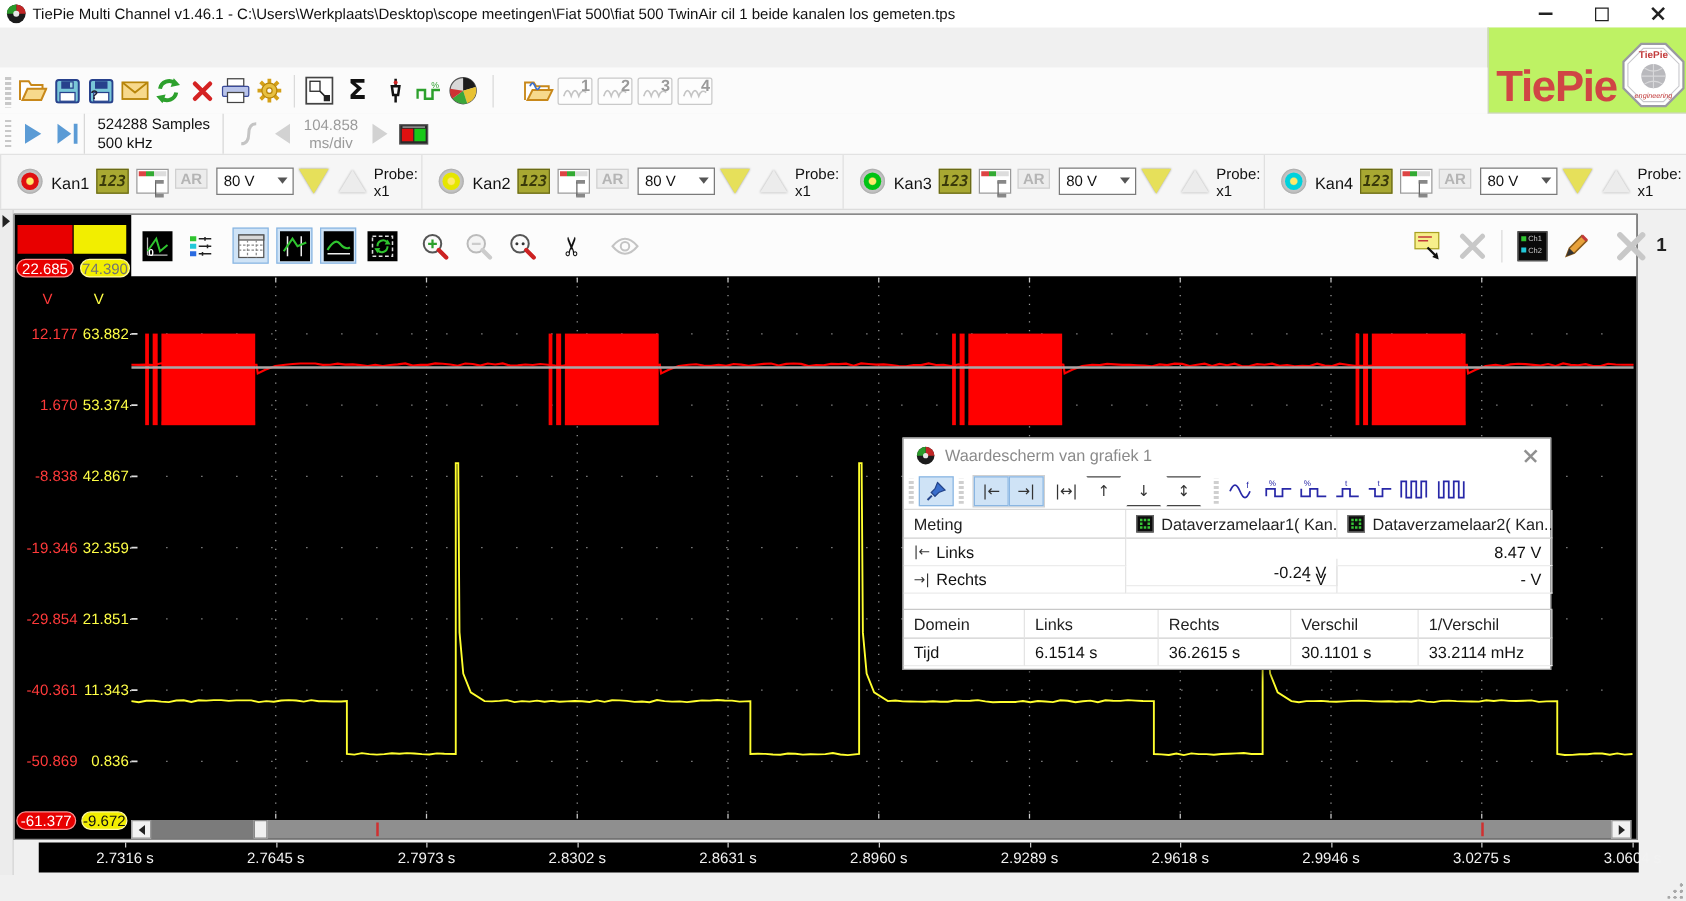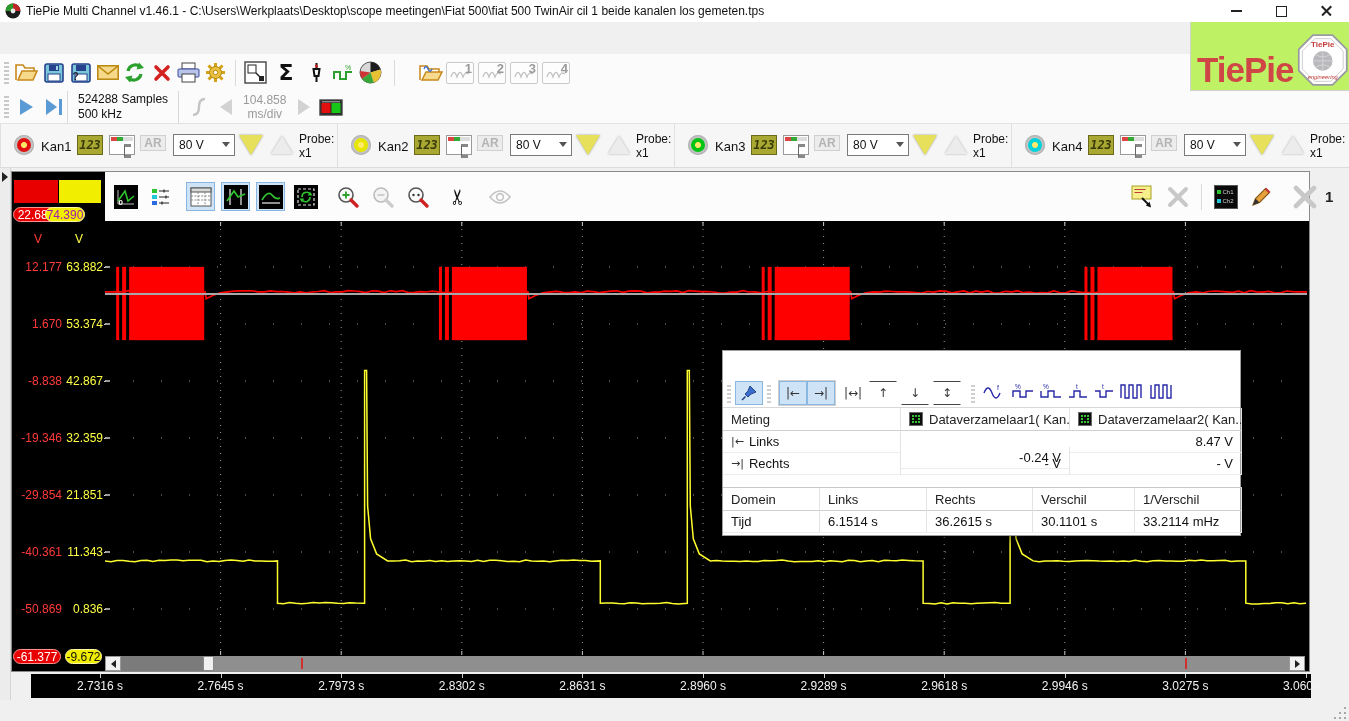--- a/index.html
+++ b/index.html
@@ -401,21 +401,21 @@
   <div class="a graphpanel">
     <div class="a leftstrip">
         <div class="ltri"></div>
       </div>
     <div class="a graphbox"></div>
 
     <div class="a axiscol" id="axiscol">
         <div class="cblock" style="left: 2px; width: 44px; background: rgb(232, 0, 0);"></div>
         <div class="cblock" style="left: 47px; width: 42px; background: rgb(242, 238, 0);"></div>
         <div class="badge" style="left: 1px; top: 35px; width: 46px; background: rgb(232, 0, 0); color: rgb(255, 255, 255); border: 1px solid rgb(255, 144, 144);">22.685</div>
-        <div class="badge" style="left: 33px; top: 35px; width: 40px; background: rgb(242, 238, 0); color: #a21caf; border: 1px solid rgb(255, 249, 160);">74.390</div>
+        <div class="badge" style="left: 52px; top: 35px; width: 40px; background: rgb(242, 238, 0); color: #737373; border: 1px solid rgb(255, 249, 160);">74.390</div>
         <div class="vrow">
           <span style="position: absolute; left: 22px; color: rgb(255, 58, 58);">V</span>
           <span style="position: absolute; left: 63px; color: rgb(255, 255, 70);">V</span>
         </div>
         <div class="tickrow" style="top: 88px;">
           <span class="tr-red">12.177</span>
           <span class="tr-yel">63.882</span>
           <div class="axtick" style="top: 7px;"></div>
         </div>
         <div class="tickrow" style="top: 145px;">
@@ -672,20 +672,30 @@
         <div class="ttick" style="left: 1154.4px;"></div>
         <span class="tlabel" style="left: 1109.4px;">3.0275 s</span>
         <div class="ttick" style="left: 1275px;"></div>
         <span class="tlabel" style="left: 1230px;">3.0604 s</span>
       </div>
   </div>
 
   <div class="rgrip"></div>
 
   <div class="a dialog">
+    <div class="dtitle">
+      <svg style="margin-left:10px" width="15" height="15" viewBox="0 0 16 16">
+        <circle cx="8" cy="8" r="7.5" fill="#1c1c1c"></circle>
+          <path d="M8 8 L8 .5 A7.5 7.5 0 0 1 15.5 8 Z" fill="#c22727"></path>
+          <path d="M8 8 L.5 8 A7.5 7.5 0 0 1 8 .5 Z" fill="#2a9a2a"></path>
+          <circle cx="8" cy="8" r="2.2" fill="#e8e8e8"></circle>
+      </svg>
+      <span class="dtitletxt">Waardescherm van grafiek 1</span>
+      <div class="dclose"></div>
+    </div>
     <div class="dtb">
       <div class="dgrip"></div>
       <div class="dbtn sel">
           <svg width="16" height="16" viewBox="0 0 16 16">
             <path d="M9 1 L15 7 L10 9 L7 12 L4 9 L7 6 Z" fill="#3a6ecc" stroke="#24448a"></path>
             <path d="M4.5 11.5 L1 15" stroke="#24448a" stroke-width="1.6"></path>
           </svg>
         </div>
       <div class="dgrip"></div>
       <div class="dgrp">

